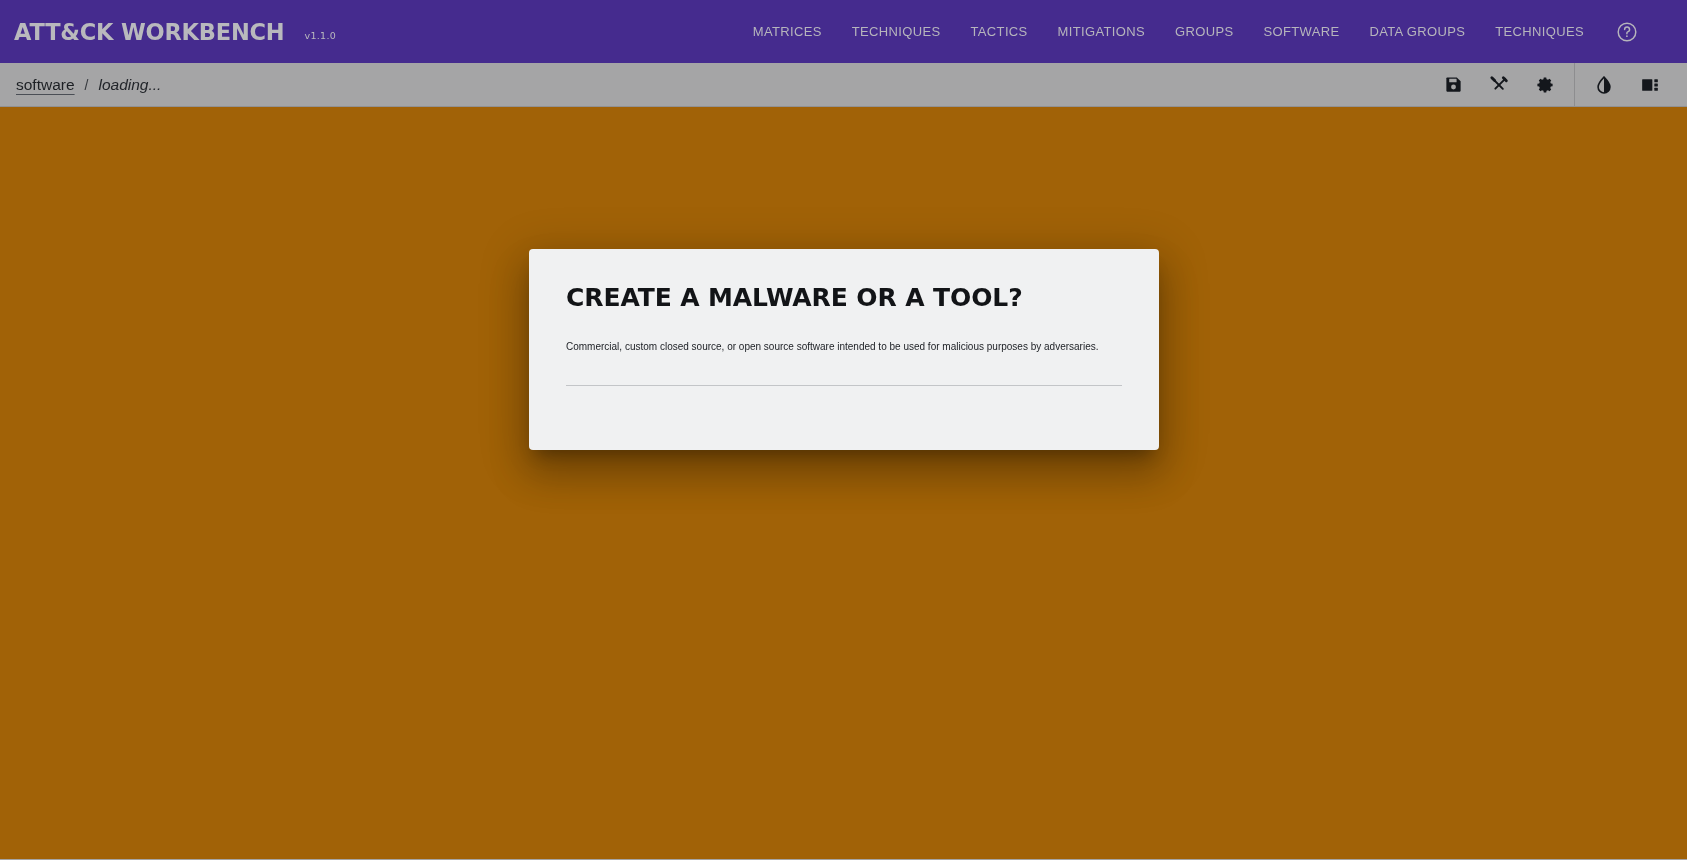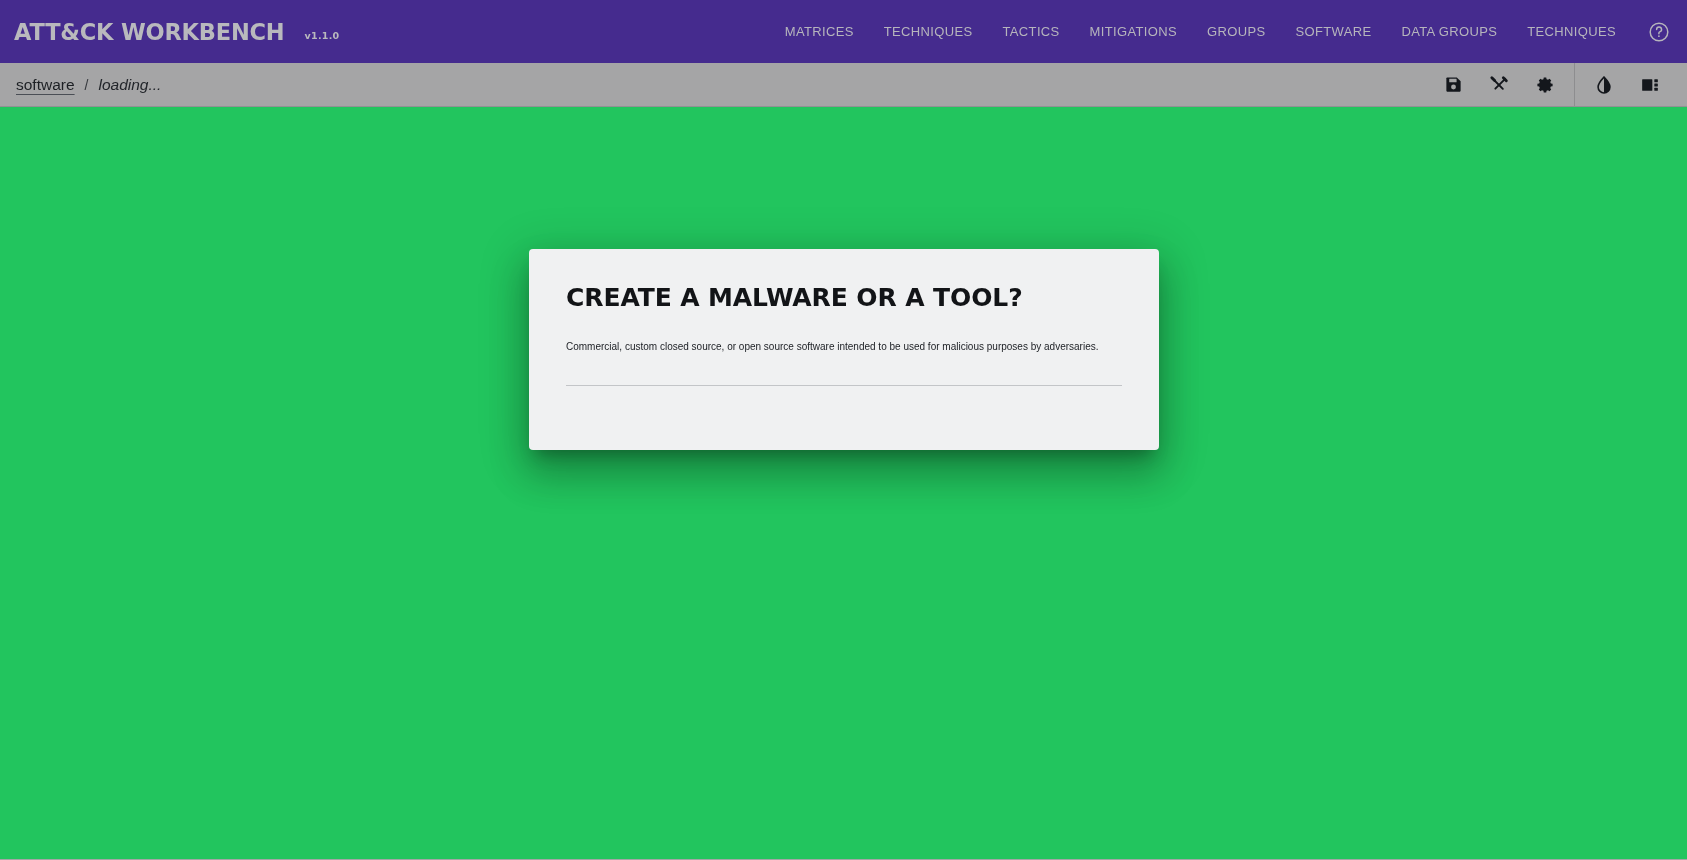--- a/index.html
+++ b/index.html
@@ -37,35 +37,35 @@
   .brand-title {
     font-family: "DejaVu Sans", sans-serif;
     font-size: 22.5px;
     font-weight: 700;
     letter-spacing: -0.2px;
     color: #b9b9bd;
   }
   .brand-version {
     font-family: "DejaVu Sans", sans-serif;
     font-size: 9.5px;
-    font-weight: 700;
+    font-weight: 400;
     letter-spacing: 0.3px;
     color: #b9b9bd;
     position: relative;
     top: -1px;
   }
 
   .main-nav {
     position: absolute;
-    left: 0; right: 0;
+    left: 0; right: 16px;
     display: flex;
     align-items: center;
     justify-content: flex-end;
     gap: 0px;
-    padding-right: 14px;
+    padding-right: 30px;
     pointer-events: none;
   }
   .main-nav > * { pointer-events: auto; }
 
   .nav-link {
     font-size: 13px;
     font-weight: 500;
     letter-spacing: 0.35px;
     color: #b6b5bc;
     padding: 8px 15px;
@@ -131,21 +131,21 @@
     display: flex; align-items: center; justify-content: center;
     cursor: pointer;
     color: #14171c;
   }
   .tool-btn svg { display: block; }
 
   
   .content {
     position: relative;
     height: calc(860px - 63px - 45px);
-    background: #22c55e;
+    background: #a16207;
   }
 
   
   .spinner {
     position: absolute;
     left: 830px;
     top: 165px;
     width: 48px;
     height: 48px;
   }

